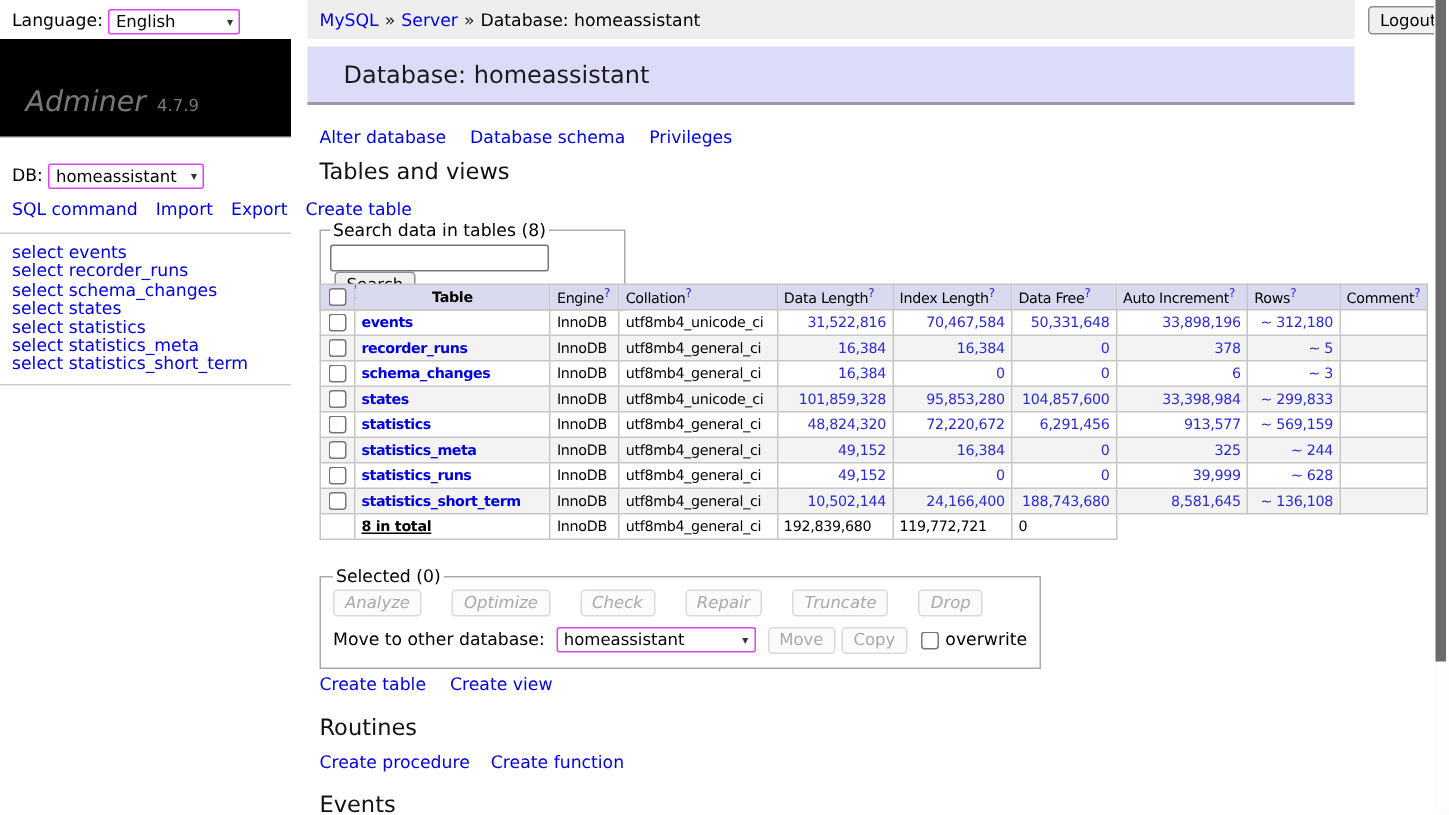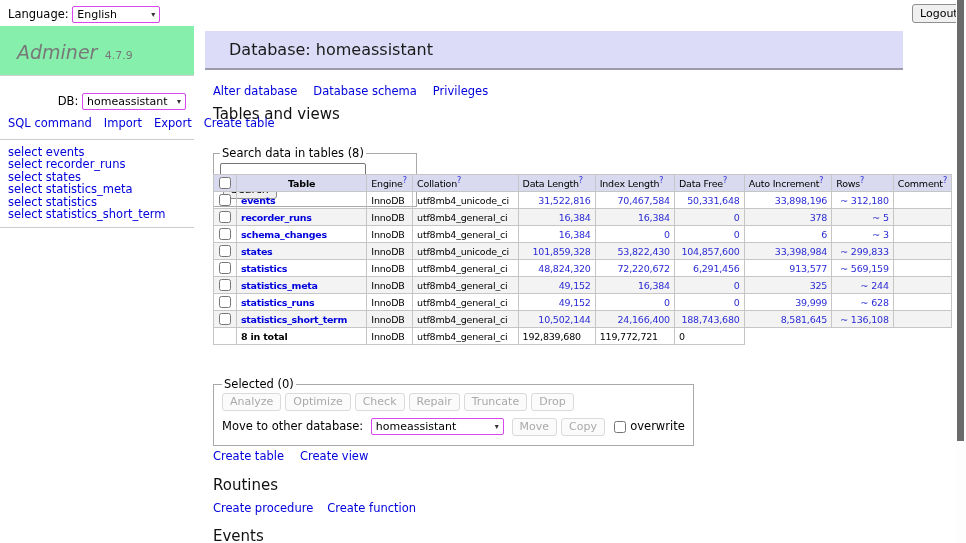--- a/index.html
+++ b/index.html
@@ -6,24 +6,24 @@
   html,body { margin:0; padding:0; }
   body {
     width:966px; height:543px; position:relative; overflow:hidden;
     background:#fff; font-family:"DejaVu Sans", sans-serif; font-size:11.5px; color:#000;
   }
   a { color:#0000dd; text-decoration:none; cursor:pointer; }
 
   
   #sidebar { position:absolute; left:0; top:0; width:194px; height:100%; background:#fff; }
   .lang-row { height:26px; padding:6px 8px 0; font-size:11.5px; white-space:nowrap; }
-  .brand { margin:0; background:#86efac; border-bottom:1px solid #d2d2d2; padding:12px 0 11px 17px; font-weight:normal; }
+  .brand { margin:0; background:#000000; border-bottom:1px solid #d2d2d2; padding:28px 0 11px 17px; font-weight:normal; }
   .brand-name { font-style:italic; color:#787878; font-size:19px; }
   .brand-ver { color:#787878; font-size:11px; }
-  .db-row { margin:17px 8px 7px; white-space:nowrap;text-align:right; }
+  .db-row { margin:17px 8px 7px; white-space:nowrap; }
   .side-actions { margin:0 8px; width:170px; line-height:13px; }
   .side-actions a { margin-right:12px; white-space:nowrap; }
   .side-rule { border-top:1px solid #ccc; margin:9px 0 6px; }
   .table-links { margin:0 8px; padding:0; list-style:none; line-height:12.4px; font-size:11.5px; }
   .side-rule2 { border-top:1px solid #ccc; margin:7px 0 0; }
 
   
   .fake-select {
     display:inline-flex; align-items:center; justify-content:space-between;
     border:1px solid #d946ef; border-radius:2px; background:#fff;
@@ -52,40 +52,40 @@
   #routines-heading { top:476px; }
   #events-heading { top:527px; }
 
   fieldset { border:1px solid #a9a9a9; margin:0; }
   legend { font-size:11.5px; padding:0 2px; }
   .search-fs { position:absolute; left:8px; top:133px; width:204px; padding:3px 6px 7px;margin-top:13px; }
   .search-input { width:146px; height:18px; border:1px solid #767676; border-radius:2px; font-size:11px; padding:0 3px; font-family:"DejaVu Sans",sans-serif; }
   .search-fs .btn { margin-left:3px; }
 
   
-  .tbl-wrap { position:absolute; left:8px; top:174px; }
+  .tbl-wrap { position:absolute; left:8px; top:189px; }
   table.data { border-collapse:collapse; table-layout:fixed; font-size:9.5px; }
   table.data td, table.data th { border:1px solid #c6c6c6; padding:1px 4px; height:17px; white-space:nowrap; overflow:hidden; letter-spacing:-0.2px; }
   table.data thead td { background:#d9d9f0; }
   table.data .th-table { font-weight:bold; text-align:center; }
   table.data sup { font-size:8px; }
   table.data sup a { color:#2b2bd5; }
   tbody tr:nth-child(even) td { background:#f3f3f3; }
   td.check-col { text-align:center; padding:1px 2px; }
   td.num { text-align:right; color:#2b2bd5; }
   td.num-black { text-align:left; color:#000; }
   a.tname { font-weight:bold; letter-spacing:-0.3px; }
   tr.total-row td { background:#fff; }
   tr.total-row td.ghost { border:none; background:#fff; }
-  .b { font-weight:bold; }
+  .b { font-weight:bold;text-decoration:underline; }
   input[type=checkbox] { width:12px; height:12px; margin:1px; vertical-align:middle; }
 
   
   .selected-fs { position:absolute; left:8px; top:377px; width:404px; padding:2px 8px 9px; }
-  .btn-row .btn { margin-right:4px; }
+  .btn-row .btn { margin-right:20px;font-style:italic; }
   .move-row { margin-top:7px; white-space:nowrap; }
   .move-row .fake-select { width:133px; margin:0 4px; }
   .move-row .btn { margin-right:4px; }
 
   .create-links { position:absolute; left:8px; top:449px; }
   .create-links a { margin-right:16px; }
   .routine-links { position:absolute; left:8px; top:501px; }
   .routine-links a { margin-right:14px;text-align:right; }
 
   
@@ -112,29 +112,31 @@
     <span class="fake-select" style="width:104px">
       <span>homeassistant</span>
       <span class="arrow">▾</span>
     </span>
   </div>
   <p class="side-actions" id="side-actions"><a href="#">SQL command</a><a href="#">Import</a><a href="#">Export</a><a href="#">Create table</a></p>
   <div class="side-rule"></div>
   <ul class="table-links" id="table-links">
       <li><a href="#">select events</a></li>
       <li><a href="#">select recorder_runs</a></li>
+      <li><a href="#">select schema_changes</a></li>
       <li><a href="#">select states</a></li>
+      <li><a href="#">select statistics</a></li>
       <li><a href="#">select statistics_meta</a></li>
-      <li><a href="#">select statistics</a></li>
       <li><a href="#">select statistics_short_term</a></li>
     </ul>
   <div class="side-rule2"></div>
 </aside>
 
 <main id="main">
+  <div class="crumb-bar" id="breadcrumb"><a href="#">MySQL</a><span class="sep">»</span><a href="#">Server</a><span class="sep">»</span><span>Database: homeassistant</span></div>
   <button class="btn logout-btn">Logout</button>
   <h2 class="page-title">Database: homeassistant</h2>
 
   <div class="db-links" id="db-links"><a href="#">Alter database</a><a href="#">Database schema</a><a href="#">Privileges</a></div>
 
   <h3 class="h3" id="tables-heading">Tables and views</h3>
 
   <fieldset class="search-fs">
     <legend>Search data in tables (8)</legend>
     <input class="search-input" type="text" value="" style="">
@@ -205,21 +207,21 @@
             <td class="num">6</td>
             <td class="num"><a href="#" style="color:#2b2bd5">~ 3</a></td>
             <td></td>
           </tr>
           <tr>
             <td class="check-col"><input type="checkbox" style=""></td>
             <td><a href="#" class="tname">states</a></td>
             <td>InnoDB</td>
             <td>utf8mb4_unicode_ci</td>
             <td class="num">101,859,328</td>
-            <td class="num">53,822,430</td>
+            <td class="num">95,853,280</td>
             <td class="num">104,857,600</td>
             <td class="num">33,398,984</td>
             <td class="num"><a href="#" style="color:#2b2bd5">~ 299,833</a></td>
             <td></td>
           </tr>
           <tr>
             <td class="check-col"><input type="checkbox" style=""></td>
             <td><a href="#" class="tname">statistics</a></td>
             <td>InnoDB</td>
             <td>utf8mb4_general_ci</td>

